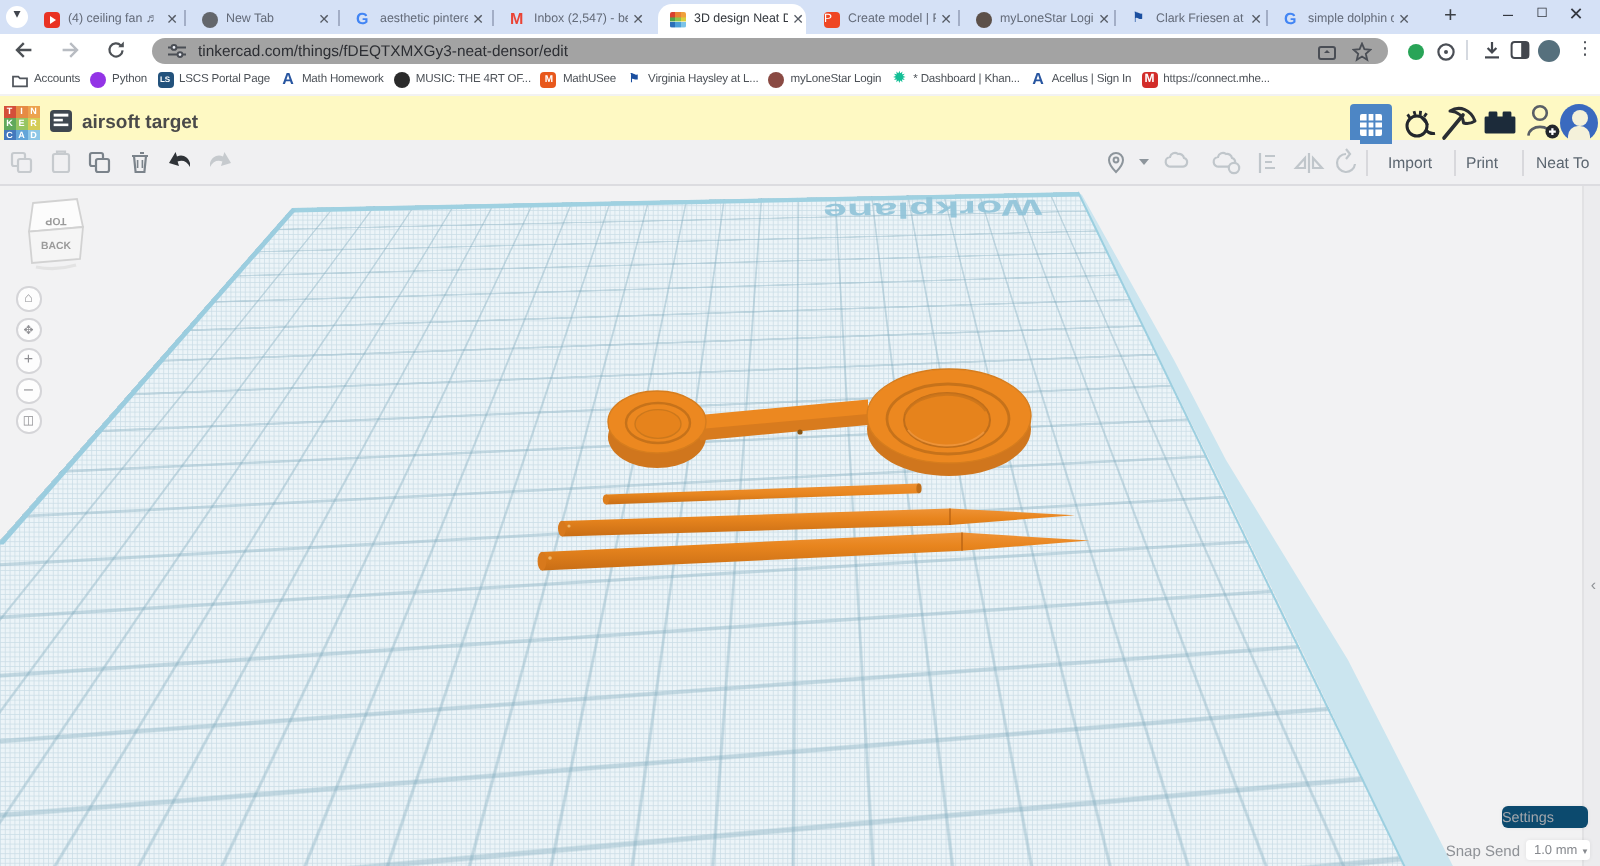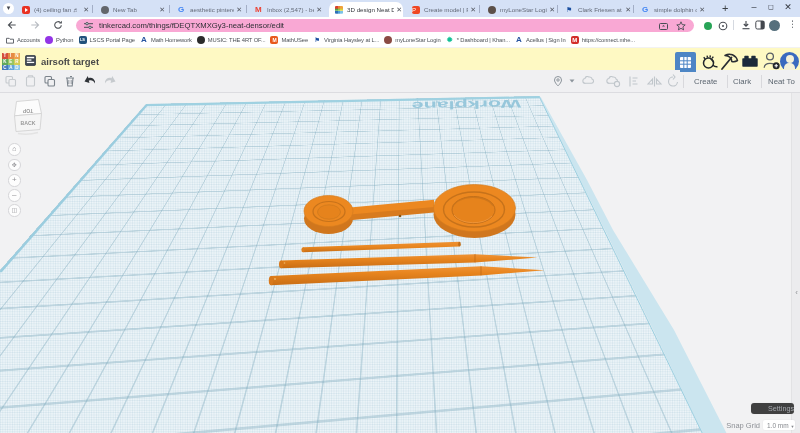--- a/index.html
+++ b/index.html
@@ -9,21 +9,21 @@
 .tab{position:absolute;top:2px;height:15px;font-size:6.2px;color:#636a78;display:flex;align-items:center;overflow:hidden;white-space:nowrap}
 .ttl{overflow:hidden;flex:1;white-space:nowrap}
 .tabx{color:#555a63;font-size:7px;margin-left:2px;margin-right:1px;flex:none}
 .tabsep{position:absolute;top:5px;width:1px;height:8px;background:#a3aec6}
 #activetab{position:absolute;left:329px;top:2px;width:74px;height:15px;background:#fff;border-radius:7px 7px 0 0;color:#33373d;font-size:6.2px;display:flex;align-items:center;overflow:hidden}
 .fav{width:8px;height:8px;margin:0 4px 0 6px;flex:none;border-radius:2px;position:relative}
 #tsearch{position:absolute;left:3px;top:3px;width:11px;height:11px;border-radius:50%;background:#fff;color:#41454e;font-size:7px;text-align:center;line-height:10px}
 .wctl{position:absolute;top:0px;height:14px;color:#343840;font-size:9px;line-height:14px;text-align:center;width:14px}
 
 #navbar{position:absolute;left:0;top:17px;width:800px;height:16px;background:#fff}
-#omni{position:absolute;left:76px;top:1.5px;width:618px;height:13px;border-radius:7px;background:#f9a8d4;font-size:7.7px;color:#2c2e33;display:flex;align-items:center}
+#omni{position:absolute;left:76px;top:1.5px;width:618px;height:13px;border-radius:7px;background:#a3a3a3;font-size:7.7px;color:#2c2e33;display:flex;align-items:center}
 
 #bmbar{position:absolute;left:0;top:33px;width:800px;height:14px;background:#fff;display:flex;align-items:center;font-size:5.8px;letter-spacing:-0.1px;color:#4c5157;padding-left:6px}
 .bm{display:flex;align-items:center;margin-right:5px;white-space:nowrap}
 .bmi{width:8px;height:8px;border-radius:2px;display:inline-block;flex:none;margin-right:3px;position:relative;color:#fff;font-size:6px;font-weight:bold;text-align:center;line-height:8px}
 
 #tchead{position:absolute;left:0;top:47px;width:800px;height:23px;background:#fef9c3;border-top:1px solid #f2f2f2}
 #tclogo{position:absolute;left:2px;top:5px;width:17.5px;height:17.5px;display:grid;grid-template-columns:1fr 1fr 1fr;gap:0.5px}
 #tclogo div{color:#fff;font-size:4.5px;font-weight:bold;text-align:center;line-height:5.5px}
 #tctitle{position:absolute;left:41px;top:7.5px;font-size:9.5px;font-weight:bold;color:#4a4a4a}
 #bluebtn{position:absolute;left:675px;top:4px;width:21px;height:20px;background:#4d86c5;border-radius:2px}
@@ -35,21 +35,21 @@
 #vp{position:absolute;left:0;top:93px;width:800px;height:340px;background:#f2f2f3;overflow:hidden}
 #plane{position:absolute;left:0;top:0;width:1000px;height:1000px;transform-origin:0 0;
  transform:matrix3d(0.44011837,-0.0077377456,0,8.7418135e-05,-0.2890868,0.20125009,0,-0.0007199867,0,0,1,0,146,11,0,1);
  background-color:#ecf4f8;
  background-image:
    repeating-linear-gradient(to right, rgba(112,160,180,.34) 0 2.2px, transparent 2.2px 48px),
    repeating-linear-gradient(to bottom, rgba(112,160,180,.34) 0 2.6px, transparent 2.6px 48px);
 }
 #rightstrip{position:absolute;right:0;top:0;width:9px;height:340px;background:#ececee;border-left:1px solid #e2e2e4}
 .navcirc{position:absolute;left:8px;width:12.5px;height:12.5px;border-radius:50%;border:1px solid #d5d5d8;background:#fdfdfd;color:#8f8f93;font-size:8px;line-height:10.5px;text-align:center}
-#settings{position:absolute;right:6px;bottom:19px;width:43px;height:11px;background:#404040;border-radius:3px;color:#a4a7ac;font-size:7.2px;text-align:right;line-height:11px;box-shadow:0 0 2px rgba(0,0,0,.06)}
+#settings{position:absolute;right:6px;bottom:19px;width:43px;height:11px;background:#0c4a6e;border-radius:3px;color:#a4a7ac;font-size:7.2px;text-align:left;line-height:11px;box-shadow:0 0 2px rgba(0,0,0,.06)}
 #snaplbl{position:absolute;right:40px;bottom:3px;color:#8e9196;font-size:7.5px}
 #snapdd{position:absolute;right:5px;bottom:3px;width:32px;height:10px;line-height:10px;background:#fff;border-radius:2px;color:#86898e;font-size:6.5px;line-height:11px;padding-left:4px;box-shadow:0 0 2px rgba(0,0,0,.07)}
 </style></head>
 <body>
 
 <div id="tabbar">
  <div id="tsearch">▾</div>
  <div class="tab" style="left:16px;width:74px">
    <div class="fav" style="background:#e93223">
         <div style="position:absolute;left:2.5px;top:2px;width:0;height:0;border-left:3.5px solid #fff;border-top:2.2px solid transparent;border-bottom:2.2px solid transparent"></div>
@@ -253,24 +253,24 @@
  <g fill="none" stroke="#c0c6cb" stroke-width="1.1">
   <path d="M585 8.5 a2.5 2.5 0 0 1 4 -1.5 a2.5 2.5 0 0 1 3 2 a2.2 2.2 0 0 1 -0.5 4.3 h-6 a2.4 2.4 0 0 1 -0.5 -4.8 Z"></path>
   <path d="M609 8.5 a2.5 2.5 0 0 1 4 -1.5 a2.5 2.5 0 0 1 3 2 a2.2 2.2 0 0 1 -0.5 4.3 h-6 a2.4 2.4 0 0 1 -0.5 -4.8 Z"></path>
       <circle cx="617" cy="14" r="2.6" fill="#f0f0f2"></circle>
   <path d="M630 6.5 v10 M632.5 8 h5 M632.5 11 h3.5 M632.5 14 h5"></path>
   <path d="M654.5 6.5 v10 M652.5 9 l-4.5 5 h4.5 Z M656.5 9 l4.5 5 h-4.5 Z"></path>
   <path d="M673 7 a4.5 4.5 0 1 0 4.5 5"></path>
       <path d="M673 9.5 l2 -2.5 l-2 -2.5"></path>
  </g>
 </svg>
-<div class="tbtxt" style="left:694px">Create</div>
+<div class="tbtxt" style="left:694px">Import</div>
 <div class="tsep" style="left:683px"></div>
 <div class="tsep" style="left:727px"></div>
-<div class="tbtxt" style="left:733px">Clark</div>
+<div class="tbtxt" style="left:733px">Print</div>
 <div class="tsep" style="left:761px"></div>
 <div class="tbtxt" style="left:768px;white-space:nowrap">Neat To</div>
 <div class="abs" style="left:680px;top:70px;width:16px;height:2px;background:#4d86c5"></div>
 
 <div id="vp">
   <div id="plane"></div>
   <svg id="planedec" class="abs" style="left:0;top:0" width="800" height="340" viewBox="0 0 800 340">
     <defs>
         <pattern id="mesh" width="2.4" height="2.4" patternUnits="userSpaceOnUse">
       <path d="M0 0 H2.4 M0 0 V2.4" stroke="rgba(150,186,202,0.40)" stroke-width="0.7" fill="none"></path>
@@ -344,15 +344,15 @@
     <path d="M6 37.5 Q16 39.5 26 36.5" stroke="#e3e3e3" stroke-width="1.6" fill="none"></path>
     <text x="16" y="9.5" transform="rotate(180 16 11.3)" font-size="5.2" fill="#9a9a9a" text-anchor="middle" font-weight="bold">TOP</text>
     <text x="16" y="28.5" font-size="5.2" fill="#9a9a9a" text-anchor="middle" font-weight="bold">BACK</text>
   </svg>
   <div class="navcirc" style="top:50px"><span style="font-size:7px">⌂</span></div>
   <div class="navcirc" style="top:65.5px"><span style="font-size:6px">✥</span></div>
   <div class="navcirc" style="top:81px">+</div>
   <div class="navcirc" style="top:96px">–</div>
   <div class="navcirc" style="top:111px"><span style="font-size:6px">◫</span></div>
   <div id="settings">Settings</div>
-  <div id="snaplbl">Snap Grid</div>
+  <div id="snaplbl">Snap Send</div>
   <div id="snapdd">1.0 mm <span style="font-size:4px">▼</span></div>
 </div>
 
 </body></html>

